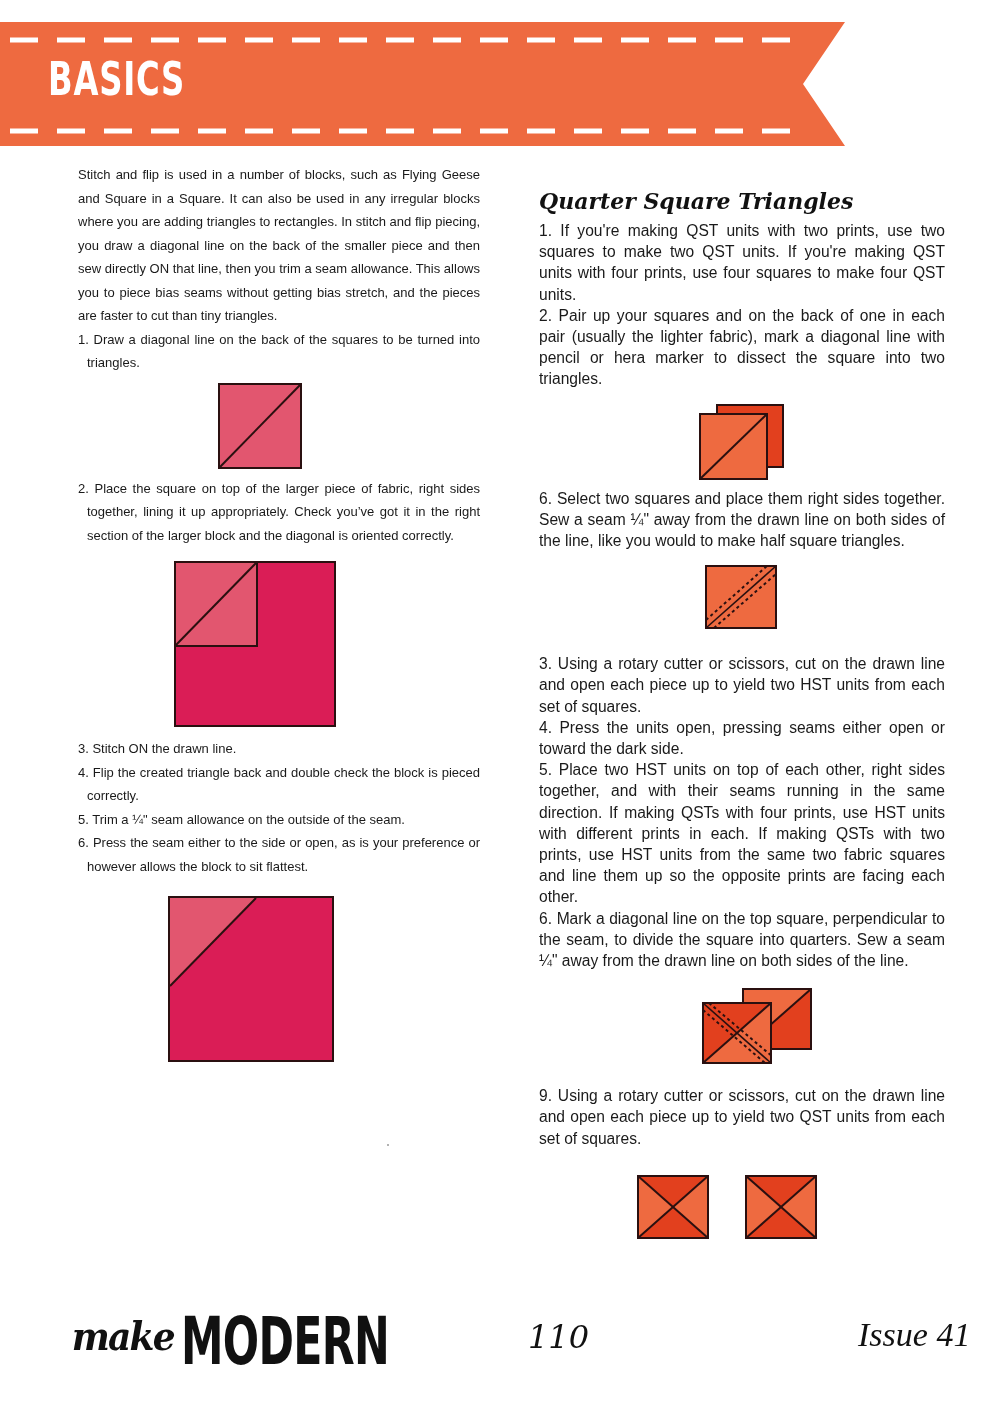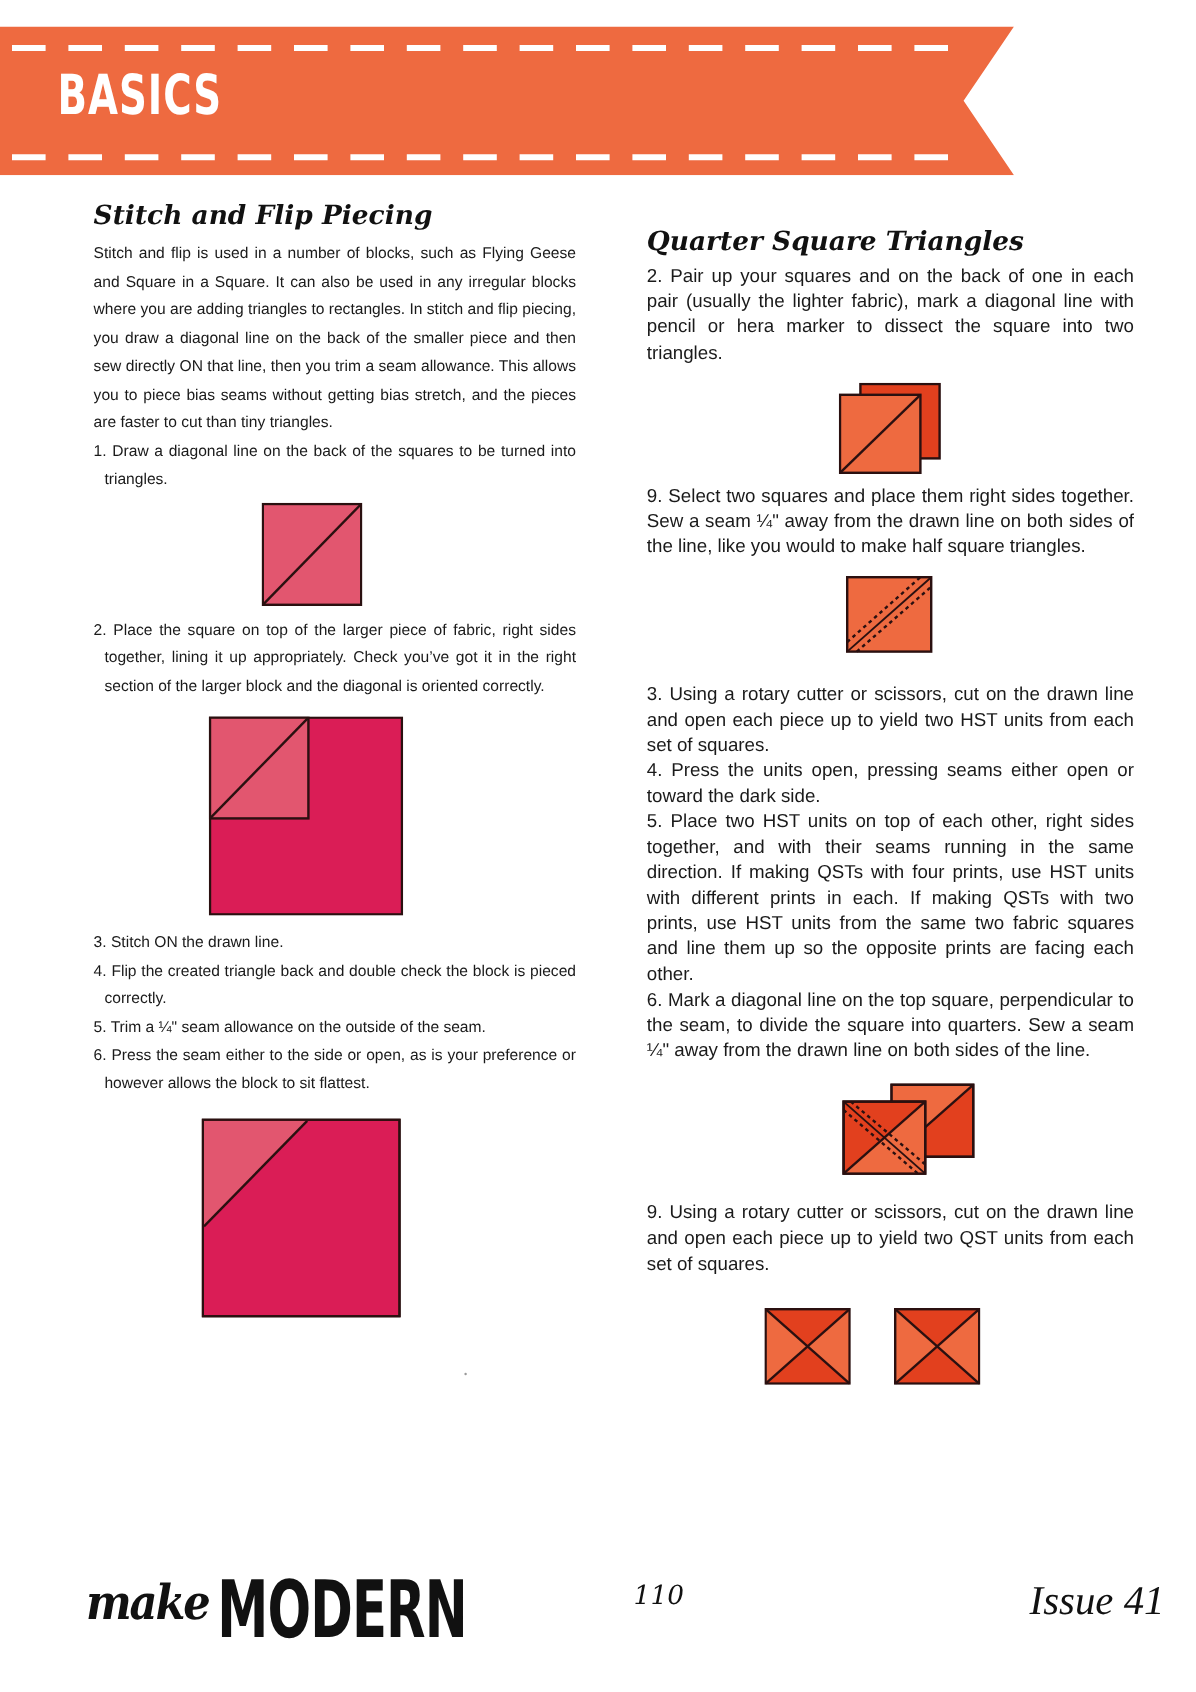--- a/index.html
+++ b/index.html
@@ -11,36 +11,35 @@
   .col-right{left:539px;width:406px;}
   .section-title{font-family:"DejaVu Serif",serif;font-style:italic;font-size:22px;line-height:34px;margin:0 0 2px 0;color:#111;}
   .para{font-size:13px;line-height:23.5px;text-align:justify;margin:0;}
   .col-right .para{font-size:15.6px;line-height:21.2px;}
   .step{margin:0;}
   .indent{padding-left:9px;text-indent:-9px;}
   .fig{display:block;margin:0 auto;}
   .footer-logo{position:absolute;left:66px;top:1312px;display:flex;align-items:flex-start;}
   .logo-make{font-family:"DejaVu Serif",serif;font-style:italic;font-weight:bold;font-size:40px;color:#111;letter-spacing:-2px;transform:scaleX(0.9);}
   .logo-modern{font-family:"DejaVu Sans Condensed","DejaVu Sans",sans-serif;font-weight:bold;font-size:66px;line-height:60px;color:#111;transform:scaleX(0.72);transform-origin:left bottom;margin-left:2px;letter-spacing:-1px;}
-  .page-num{position:absolute;left:528px;top:1318px;font-family:"DejaVu Serif",serif;font-style:italic;font-size:22px;color:#111;}
+  .page-num{position:absolute;left:528px;top:1318px;font-family:"DejaVu Serif",serif;font-style:italic;font-size:32px;color:#111;}
   .issue{position:absolute;left:858px;top:1316px;font-family:Liberation Serif, serif;font-style:italic;font-size:34px;color:#111;}
   .dot{position:absolute;left:387px;top:1144px;width:2px;height:2px;background:#999;border-radius:50%;}
 </style>
 </head>
 <body>
 
 <svg class="banner" viewBox="0 0 850 124">
   <polygon points="0,0 845,0 803,62 845,124 0,124" fill="#EE6A40"></polygon>
   <line x1="10" y1="18" x2="800" y2="18" stroke="#fff" stroke-width="5" stroke-dasharray="28 19"></line>
   <line x1="10" y1="109" x2="800" y2="109" stroke="#fff" stroke-width="5" stroke-dasharray="28 19"></line>
 </svg>
 <div class="banner-title">BASICS</div>
 
 <div class="col col-left">
-  <h2 class="section-title">Stitch and Flip Piecing</h2>
   <p class="para">Stitch and flip is used in a number of blocks, such as Flying Geese and Square in a Square. It can also be used in any irregular blocks where you are adding triangles to rectangles. In stitch and flip piecing, you draw a diagonal line on the back of the smaller piece and then sew directly ON that line, then you trim a seam allowance. This allows you to piece bias seams without getting bias stretch, and the pieces are faster to cut than tiny triangles.</p>
   <p class="para step indent">1. Draw a diagonal line on the back of the squares to be turned into triangles.</p>
   <svg class="fig" width="84" height="86" viewBox="0 0 84 86" style="margin:8px auto 8px 140px;">
     <rect x="1" y="1" width="82" height="84" fill="#E2566F" stroke="#2a1010" stroke-width="2"></rect>
     <line x1="1" y1="85" x2="83" y2="1" stroke="#2a1010" stroke-width="2"></line>
   </svg>
   <p class="para step indent">2. Place the square on top of the larger piece of fabric, right sides together, lining it up appropriately. Check you’ve got it in the right section of the larger block and the diagonal is oriented correctly.</p>
   <svg class="fig" width="162" height="166" viewBox="0 0 162 166" style="margin:14px auto 10px 96px;">
     <rect x="1" y="1" width="160" height="164" fill="#DA1D56" stroke="#2a1010" stroke-width="2"></rect>
     <rect x="1" y="1" width="82" height="84" fill="#E2566F" stroke="#2a1010" stroke-width="2"></rect>
@@ -53,27 +52,28 @@
   <svg class="fig" width="166" height="166" viewBox="0 0 166 166" style="margin:18px auto 0 90px;">
     <rect x="1" y="1" width="164" height="164" fill="#DA1D56" stroke="#2a1010" stroke-width="2"></rect>
     <polygon points="2,2 88,2 2,90" fill="#E2566F"></polygon>
     <line x1="2" y1="90" x2="88" y2="2" stroke="#2a1010" stroke-width="2"></line>
     <rect x="1" y="1" width="164" height="164" fill="none" stroke="#2a1010" stroke-width="2"></rect>
   </svg>
 </div>
 
 <div class="col col-right" style="top:160px;margin-top:24px;">
   <h2 class="section-title">Quarter Square Triangles</h2>
+  <p class="para step">1. If you're making QST units with two prints, use two squares to make two QST units. If you're making QST units with four prints, use four squares to make four QST units.</p>
   <p class="para step">2. Pair up your squares and on the back of one in each pair (usually the lighter fabric), mark a diagonal line with pencil or hera marker to dissect the square into two triangles.</p>
   <svg class="fig" width="86" height="76" viewBox="0 0 86 76" style="margin:14px auto 8px 160px;">
     <rect x="18" y="1" width="66" height="62" fill="#E2401E" stroke="#2a1010" stroke-width="2"></rect>
     <rect x="1" y="10" width="67" height="65" fill="#EE6A40" stroke="#2a1010" stroke-width="2"></rect>
     <line x1="1" y1="75" x2="68" y2="10" stroke="#2a1010" stroke-width="2"></line>
   </svg>
-  <p class="para step">9. Select two squares and place them right sides together. Sew a seam ¼" away from the drawn line on both sides of the line, like you would to make half square triangles.</p>
+  <p class="para step">6. Select two squares and place them right sides together. Sew a seam ¼" away from the drawn line on both sides of the line, like you would to make half square triangles.</p>
   <svg class="fig" width="74" height="66" viewBox="0 0 74 66" style="margin:14px auto 22px 166px;">
     <rect x="1" y="1" width="70" height="62" fill="#EE6A40" stroke="#2a1010" stroke-width="2"></rect>
     <line x1="1" y1="63" x2="71" y2="1" stroke="#2a1010" stroke-width="1.6"></line>
     <line x1="1" y1="55" x2="62" y2="1" stroke="#2a1010" stroke-width="2" stroke-dasharray="3 3"></line>
     <line x1="9" y1="63" x2="71" y2="9" stroke="#2a1010" stroke-width="2" stroke-dasharray="3 3"></line>
   </svg>
   <p class="para step">3. Using a rotary cutter or scissors, cut on the drawn line and open each piece up to yield two HST units from each set of squares.</p>
   <p class="para step">4. Press the units open, pressing seams either open or toward the dark side.</p>
   <p class="para step">5. Place two HST units on top of each other, right sides together, and with their seams running in the same direction. If making QSTs with four prints, use HST units with different prints in each. If making QSTs with two prints, use HST units from the same two fabric squares and line them up so the opposite prints are facing each other.</p>
   <p class="para step">6. Mark a diagonal line on the top square, perpendicular to the seam, to divide the square into quarters. Sew a seam ¼" away from the drawn line on both sides of the line.</p>

